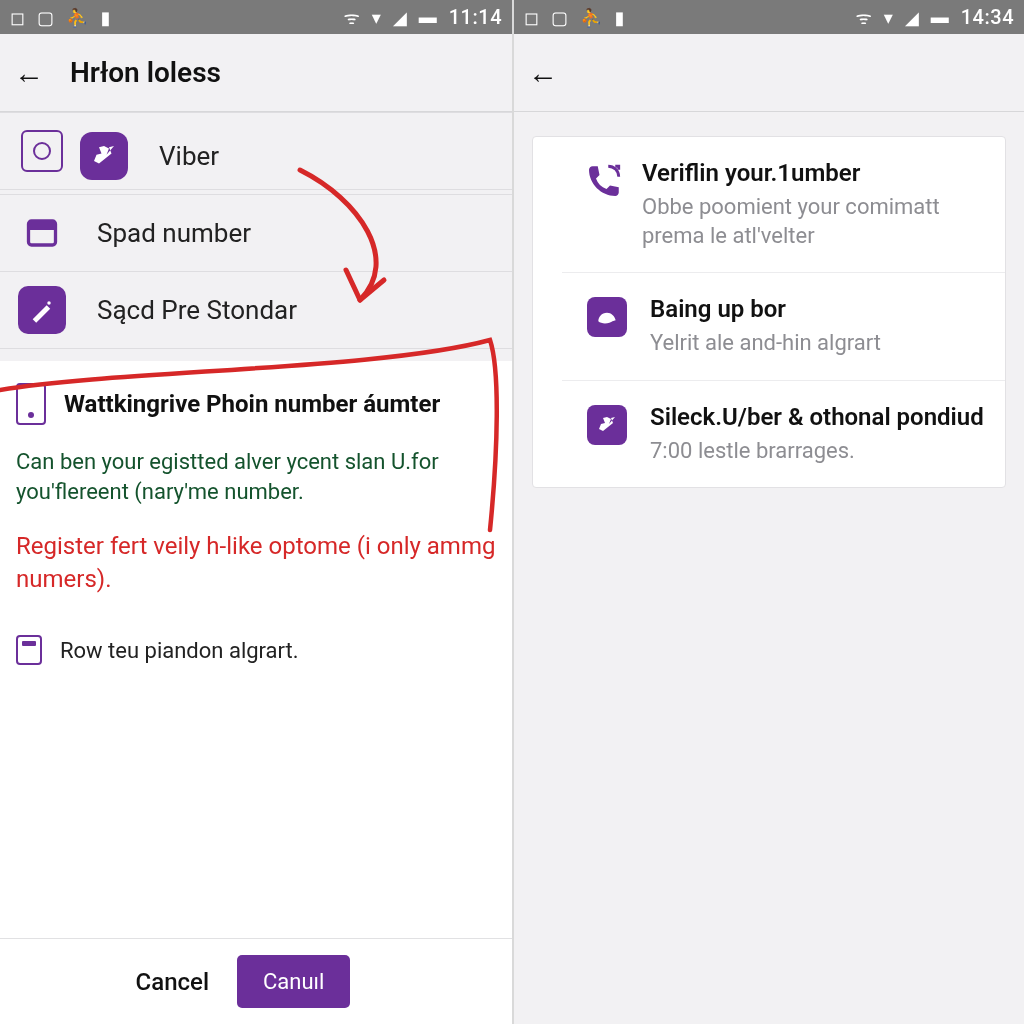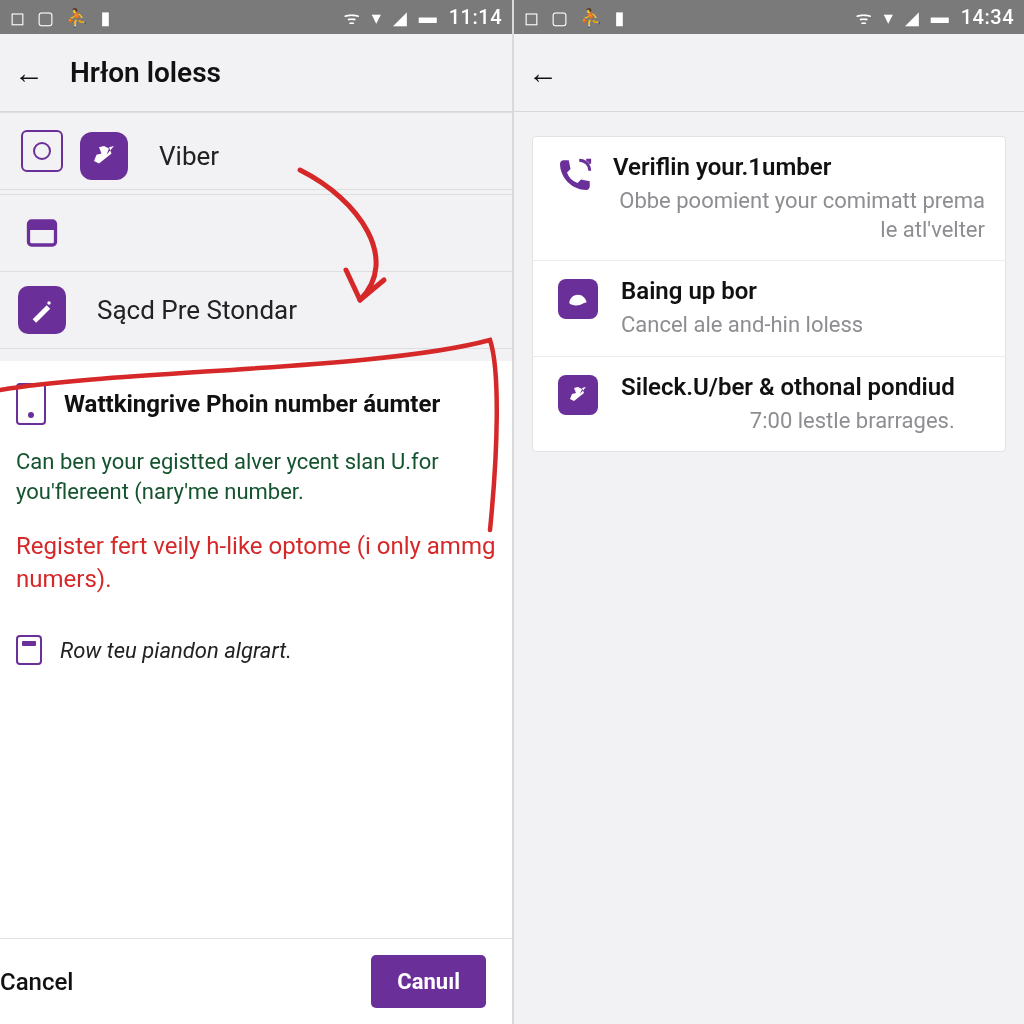--- a/index.html
+++ b/index.html
@@ -29,37 +29,37 @@
   .row.contact { border-top:1px solid #dedde0; }
 
   
   .panel { background:#fff; margin-top:12px; flex:1; padding:22px 16px 0 16px; position:relative; }
   .panel-title-row { display:flex; align-items:center; margin-bottom:22px; }
   .panel-title-row .pico { width:30px; height:42px; border:2.5px solid #6b2f9a; border-radius:4px; margin-right:18px; position:relative;}
   .panel-title-row .pico:after{content:"";position:absolute;left:50%;bottom:5px;width:6px;height:6px;border-radius:50%;background:#6b2f9a;transform:translateX(-50%);}
   .panel-title-row .ptitle{font-size:24px; font-weight:700; color:#111;}
   .panel .body { font-size:22px; color:#14532d; line-height:1.35; margin-bottom:24px;}
   .panel .red { font-size:24px; color:#d62828; line-height:1.35; margin-bottom:40px;}
-  .panel .lastline { display:flex; align-items:center; font-size:22px; color:#222;font-style:italic;}
+  .panel .lastline { display:flex; align-items:center; font-size:22px; color:#222;}
   .panel .lastline .gl{ width:26px;height:30px;border:2px solid #6b2f9a;border-radius:4px;margin-right:18px;position:relative;}
   .panel .lastline .gl:before{content:"";position:absolute;top:4px;left:4px;right:4px;height:5px;background:#6b2f9a;border-radius:1px;}
 
   
-  .footer { height:86px; background:#fff; border-top:1px solid #e1e1e3; display:flex; align-items:center; justify-content:space-between; gap:28px; padding-right:26px;}
+  .footer { height:86px; background:#fff; border-top:1px solid #e1e1e3; display:flex; align-items:center; justify-content:center; gap:28px; padding-right:26px;}
   .footer .btn-flat{ font-size:24px; color:#111; font-weight:500; }
-  .footer .btn-primary{ background:#6b2f9a; color:#fff; font-size:22px; padding:14px 26px; border-radius:5px; font-weight:700;}
+  .footer .btn-primary{ background:#6b2f9a; color:#fff; font-size:22px; padding:14px 26px; border-radius:5px; font-weight:400;}
 
   
   .cards { padding:24px 18px; }
   .card { background:#fff; border:1px solid #e2e1e4; border-radius:4px; }
-  .card-item { display:flex; padding:16px 20px; border-bottom:1px solid #ececee;}
+  .card-item { display:flex; padding:22px 20px; border-bottom:1px solid #ececee;margin-left:29px;}
   .card-item:last-child { border-bottom:none;}
   .card-item .cico{ width:50px; display:flex; align-items:flex-start; justify-content:center; margin-right:18px; margin-top:2px;}
   .card-item .ctext .ct{ font-size:24px; font-weight:600; color:#111; margin-bottom:6px;}
-  .card-item .ctext .cs{ font-size:22px; color:#8d8d92; line-height:1.3;text-align:right;}
+  .card-item .ctext .cs{ font-size:22px; color:#8d8d92; line-height:1.3;}
   .cico .sq{width:40px;height:40px;background:#6b2f9a;border-radius:8px;display:flex;align-items:center;justify-content:center;color:#fff;font-size:20px;}
 
   
   .annot { position:absolute; pointer-events:none; }
 
   
   .contact-outline{width:42px;height:42px;border:2.5px solid #6b2f9a;border-radius:6px;display:flex;align-items:center;justify-content:center;}
   .contact-outline:before{content:"";width:14px;height:14px;border:2.5px solid #6b2f9a;border-radius:50%;}
 </style>
 </head>
@@ -102,20 +102,21 @@
       </div>
       <span class="label">Viber</span>
     </div>
     <div class="row spad">
       <div class="ico">
         <svg width="36" height="36" viewBox="0 0 24 24">
             <rect x="3" y="4" width="18" height="16" rx="2" fill="none" stroke="#6b2f9a" stroke-width="2.2"></rect>
             <rect x="3" y="4" width="18" height="6" fill="#6b2f9a"></rect>
           </svg>
       </div>
+      <span class="label">Spad number</span>
     </div>
     <div class="row pre">
       <div class="ico" style="background:#6b2f9a;border-radius:10px;">
         <svg width="28" height="28" viewBox="0 0 24 24">
             <path d="M4 20l12-12 3 3L7 23z" fill="#fff"></path>
             <circle cx="18" cy="6" r="1.5" fill="#fff"></circle>
           </svg>
       </div>
       <span class="label">Sącd Pre Stondar</span>
     </div>
@@ -186,21 +187,21 @@
       <div class="card-item">
         <div class="cico">
           <div class="sq">
               <svg width="26" height="26" viewBox="0 0 24 24">
                 <path fill="#fff" d="M4 16c0-4 3-8 8-8 4 0 7 3 8 7l-3 1c-2 2-10 3-13 0z"></path>
               </svg>
             </div>
         </div>
         <div class="ctext">
           <div class="ct">Baing up bor</div>
-          <div class="cs">Cancel ale and-hin loless</div>
+          <div class="cs">Yelrit ale and-hin algrart</div>
         </div>
       </div>
       <div class="card-item">
         <div class="cico">
           <div class="sq">
               <svg width="24" height="24" viewBox="0 0 24 24">
                 <path fill="#fff" d="M20 4l-4 1 2 5-10 8-4-2 2-5 4-1-2-5 4-1 4 2-2 5z"></path>
               </svg>
             </div>
         </div>

